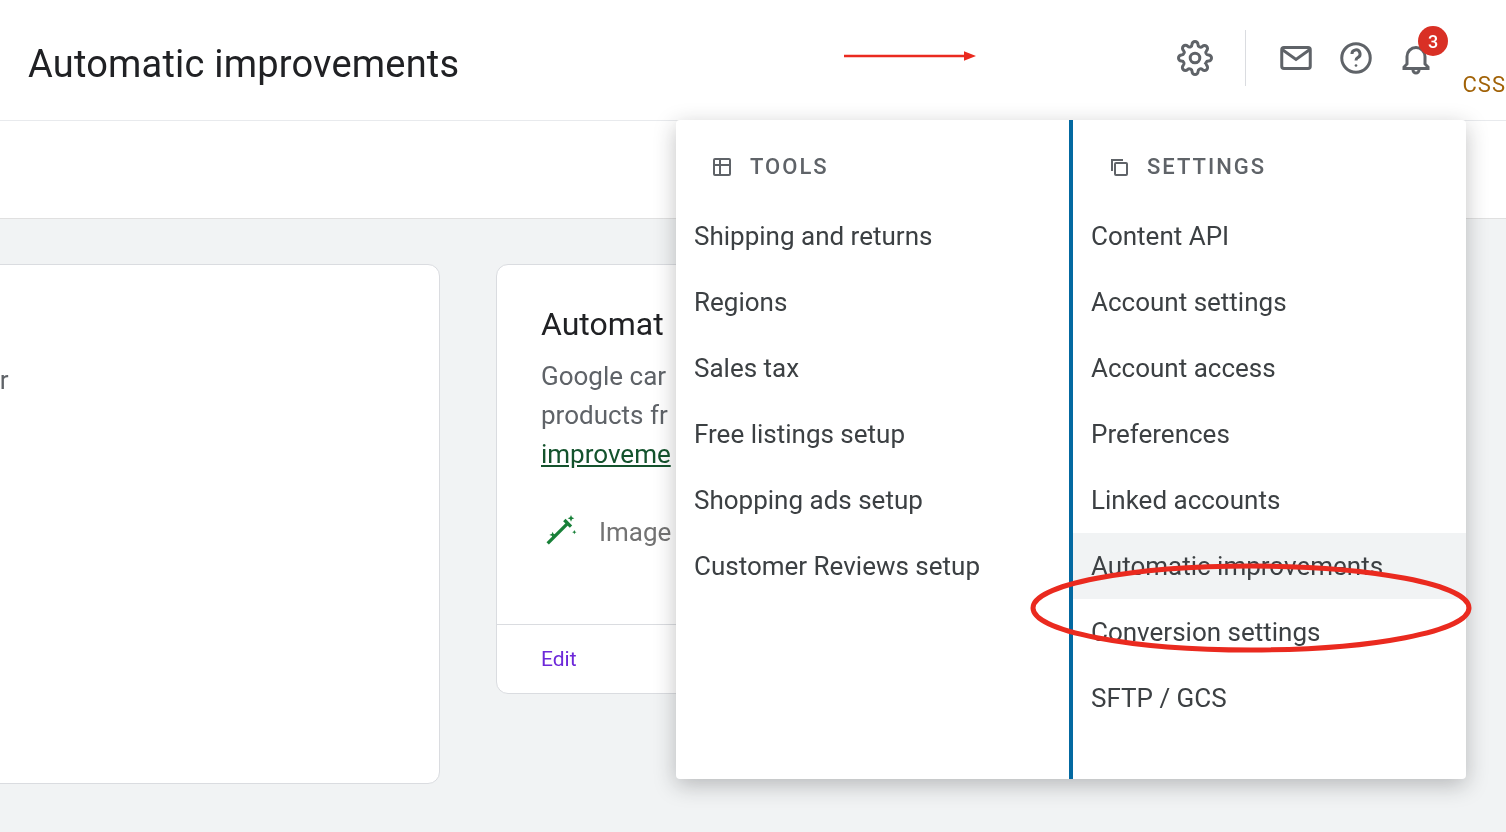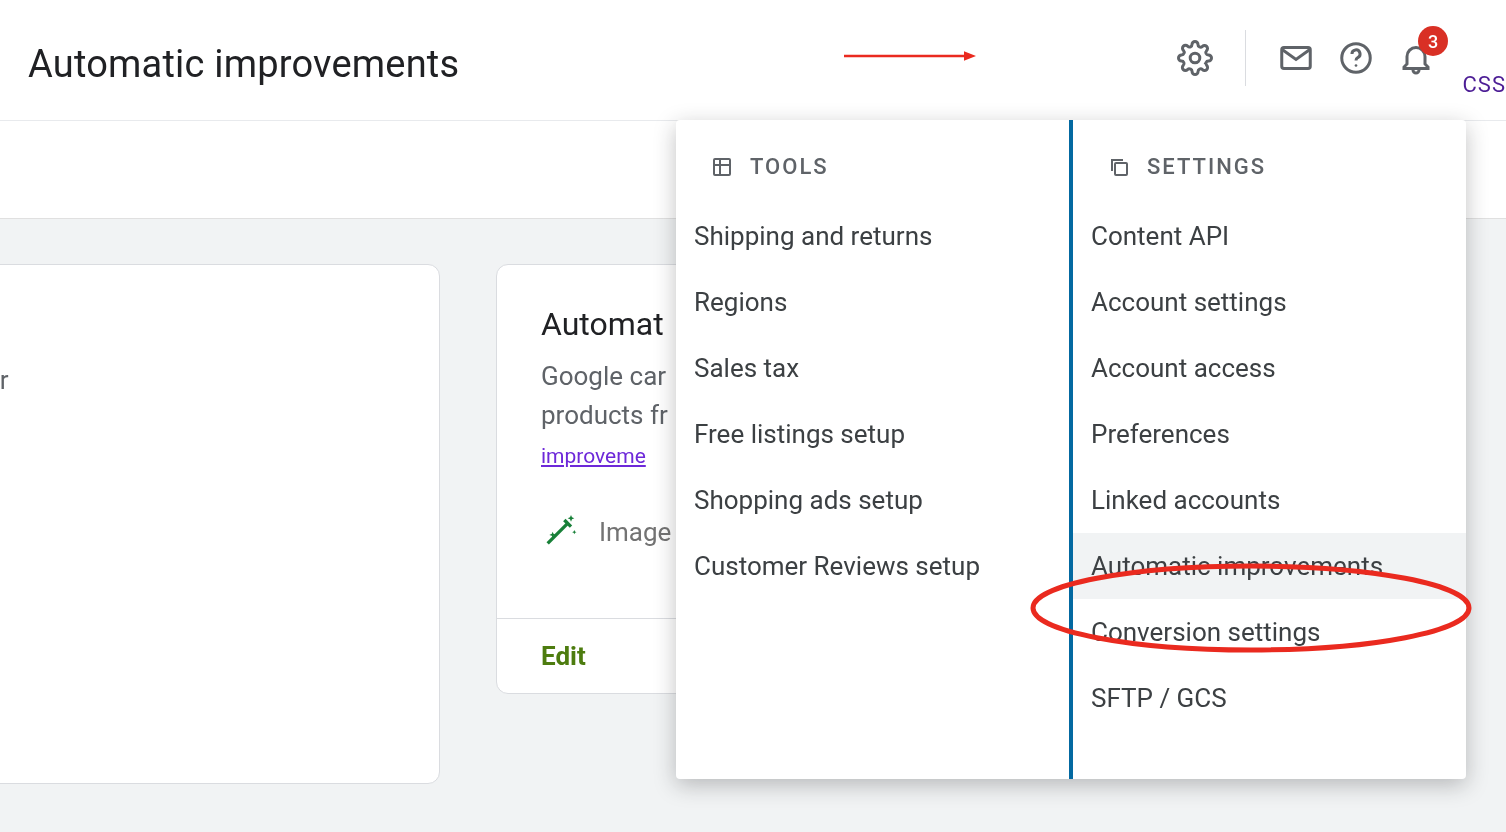--- a/index.html
+++ b/index.html
@@ -63,21 +63,21 @@
     font-weight: 500;
     display: flex;
     align-items: center;
     justify-content: center;
   }
   .css-label {
     position: absolute;
     right: 0;
     top: 72px;
     font-size: 22px;
-    color: #4c1d95;
+    color: #a16207;
     letter-spacing: 1px;
   }
   
   .arrow {
     position: absolute;
     left: 800px;
     top: 50px;
     width: 220px;
     height: 12px;
     pointer-events: none;
@@ -136,44 +136,44 @@
     font-size: 32px;
     color: #202124;
     margin-bottom: 14px;
   }
   .card-right .desc {
     font-size: 26px;
     color: #5f6368;
     line-height: 1.5;
   }
   .card-right .link2 {
-    color: #6d28d9;
+    color: #14532d;
     text-decoration: underline;
-    font-size: 21px;
+    font-size: 26px;
   }
   .image-row {
     display: flex;
     align-items: center;
     gap: 18px;
     margin-top: 36px;
   }
   .image-row .wand { color: #188038; }
   .image-row .label { color: #737373; font-size: 26px; }
   .card-right .footer {
     position: absolute;
     bottom: 0;
     left: 0;
     right: 0;
     border-top: 1px solid #dadce0;
     padding: 22px 44px;
   }
   .card-right .footer .edit {
-    color: #4d7c0f;
-    font-size: 26px;
-    font-weight: 700;
+    color: #6d28d9;
+    font-size: 21px;
+    font-weight: 400;
     cursor: pointer;
   }
   
   .menu {
     position: absolute;
     left: 676px;
     top: 120px;
     width: 790px;
     background: #fff;
     border-radius: 4px;

